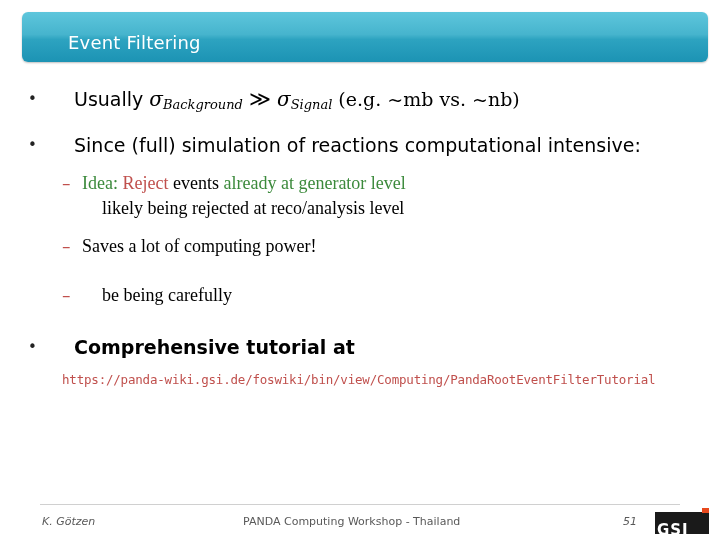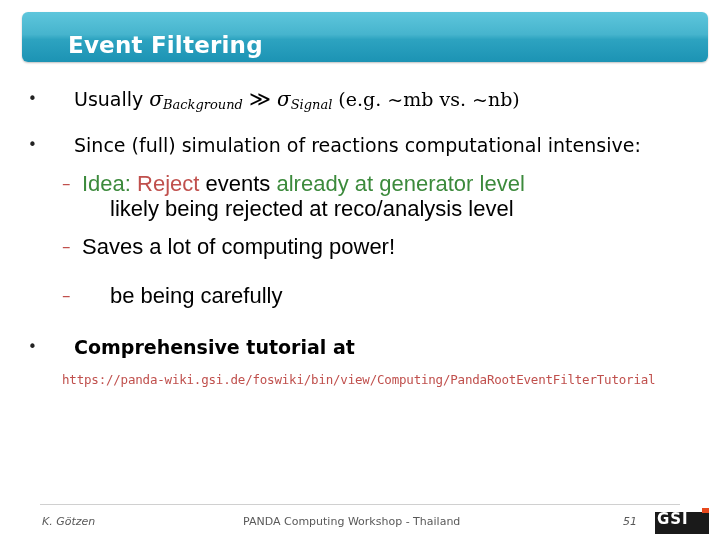--- a/index.html
+++ b/index.html
@@ -29,22 +29,22 @@
     height: 50px;
     border-radius: 6px 6px 6px 6px;
     background: linear-gradient(to bottom, #5ec6dc 0%, #46b4cd 45%, #2da3c0 55%, #1c93b4 100%);
     box-shadow: 0 1px 2px rgba(0,0,0,0.25);
   }
   .title-text {
     position: absolute;
     left: 46px;
     top: 20px;
     font-family: "DejaVu Sans", sans-serif;
-    font-size: 23px;
-    font-weight: bold;
+    font-size: 18px;
+    font-weight: normal;
     color: #ffffff;
     letter-spacing: 0.2px;
     white-space: nowrap;
   }
 
   
   .content {
     position: absolute;
     left: 0;
     top: 72px;
@@ -90,27 +90,27 @@
     margin-left: 62px;
     margin-top: 13px;
   }
   .lvl2 .bullet-mark {
     width: 20px;
     font-size: 17px;
     line-height: 25px;
     color: #c0504d;
   }
   .lvl2 .bullet-body {
-    font-family: Liberation Sans, sans-serif;
-    font-size: 22px;
+    font-family: Liberation Serif, serif;
+    font-size: 18px;
     color: #000000;
     line-height: 25px;
   }
   .sub-line {
-    margin-left: 28px;
+    margin-left: 20px;
     line-height: 25px;
   }
 
   
   .red { color: #c0504d; }
   .green { color: #3c8a3c; }
   .dark { color: #000000; }
 
   
   .math {
@@ -200,21 +200,21 @@
     position: absolute;
     left: 0;
     top: 4px;
     width: 47px;
     height: 22px;
     background: #1a1a1a;
   }
   .logo-text {
     position: absolute;
     left: 2px;
-    top: 1px;
+    top: 12px;
     width: 45px;
     color: #ffffff;
     font-family: "DejaVu Sans", sans-serif;
     font-weight: bold;
     font-size: 15px;
     letter-spacing: 1px;
     line-height: 20px;
   }
   .logo-bar {
     position: absolute;

